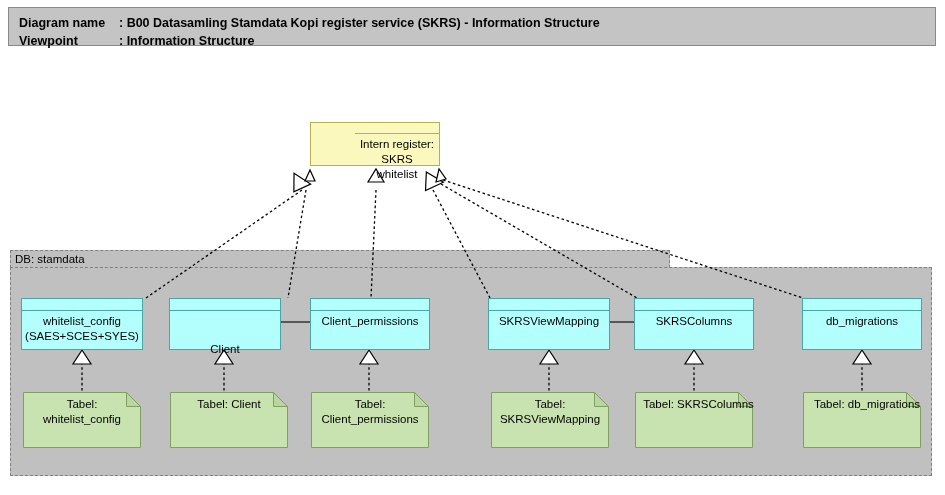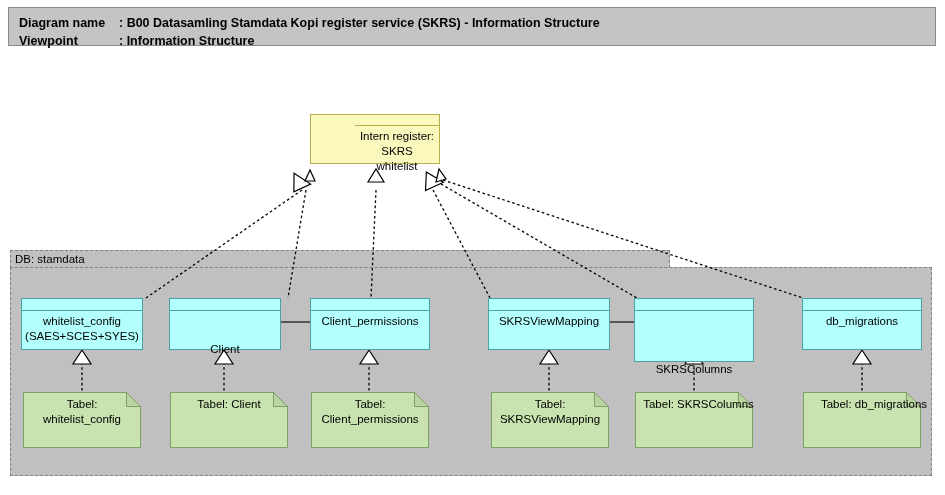--- a/index.html
+++ b/index.html
@@ -226,21 +226,21 @@
     <g fill="#ffffff" stroke="#000000" stroke-width="1.2" stroke-linejoin="miter">
       <polygon points="73,364 91,364 82,350"></polygon>
       <polygon points="215,364 233,364 224,350"></polygon>
       <polygon points="360,364 378,364 369,350"></polygon>
       <polygon points="540,364 558,364 549,350"></polygon>
       <polygon points="685,364 703,364 694,350"></polygon>
       <polygon points="853,364 871,364 862,350"></polygon>
     </g>
   </svg>
 
-  <div class="node-yellow" style="left:310px; top:114px; width:130px; height:50px;padding-left:44px;">
+  <div class="node-yellow" style="left:310px; top:122px; width:130px; height:44px;padding-left:44px;">
     <div class="strip"></div>
     <div class="body">
       <div class="label">Intern register: SKRS
 whitelist</div>
     </div>
   </div>
 
   <div class="node-cyan" style="left:21px; top:298px; width:122px; height:52px;">
     <div class="strip"></div>
     <div class="body">
@@ -263,21 +263,21 @@
     </div>
   </div>
 
   <div class="node-cyan" style="left:488px; top:298px; width:122px; height:52px;">
     <div class="strip"></div>
     <div class="body">
       <div class="label">SKRSViewMapping</div>
     </div>
   </div>
 
-  <div class="node-cyan" style="left:634px; top:298px; width:120px; height:64px;gap:48px;">
+  <div class="node-cyan" style="left:634px; top:298px; width:120px; height:52px;">
     <div class="strip"></div>
     <div class="body">
       <div class="label">SKRSColumns</div>
     </div>
   </div>
 
   <div class="node-cyan" style="left:802px; top:298px; width:120px; height:52px;">
     <div class="strip"></div>
     <div class="body">
       <div class="label">db_migrations</div>
@@ -320,21 +320,21 @@
   </div>
 
   <div class="node-green" style="left:635px; top:392px; width:118px; height:56px;padding-left:9px;">
     <svg width="118" height="56">
       <polygon points="0.5,0.5 103.5,0.5 117.5,14.5 117.5,55.5 0.5,55.5" fill="#c9e3b0" stroke="#7f9f63" stroke-width="1"></polygon>
       <polygon points="103.5,0.5 117.5,14.5 103.5,14.5" fill="#b9d6a0" stroke="#7f9f63" stroke-width="1"></polygon>
     </svg>
     <div class="label">Tabel: SKRSColumns</div>
   </div>
 
-  <div class="node-green" style="left:803px; top:392px; width:142px; height:56px;">
+  <div class="node-green" style="left:803px; top:392px; width:128px; height:56px;">
     <svg width="118" height="56">
       <polygon points="0.5,0.5 103.5,0.5 117.5,14.5 117.5,55.5 0.5,55.5" fill="#c9e3b0" stroke="#7f9f63" stroke-width="1"></polygon>
       <polygon points="103.5,0.5 117.5,14.5 103.5,14.5" fill="#b9d6a0" stroke="#7f9f63" stroke-width="1"></polygon>
     </svg>
     <div class="label">Tabel: db_migrations</div>
   </div>
 
   <svg style="position:absolute; left:0; top:0; width:945px; height:495px; pointer-events:none;" viewBox="0 0 945 495">
     <g stroke="#000000" stroke-width="1.1">
       <line x1="281" y1="322" x2="310" y2="322"></line>

